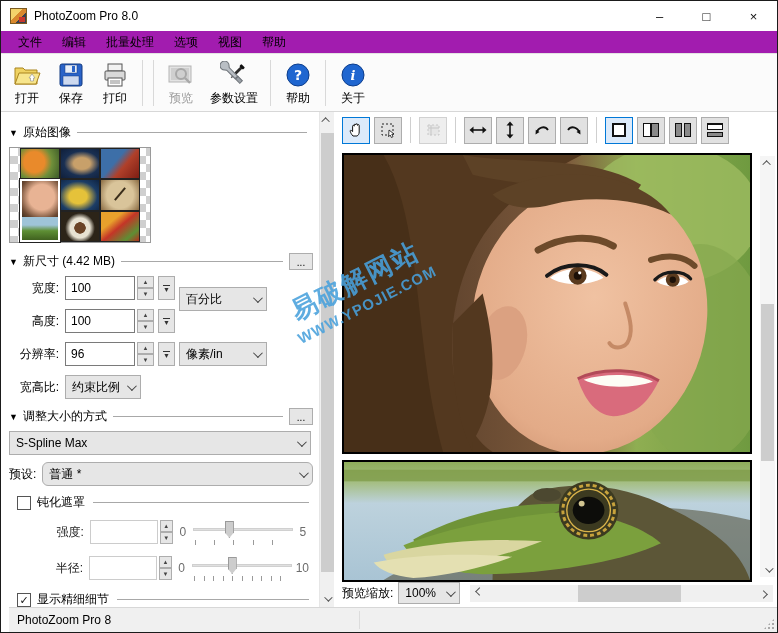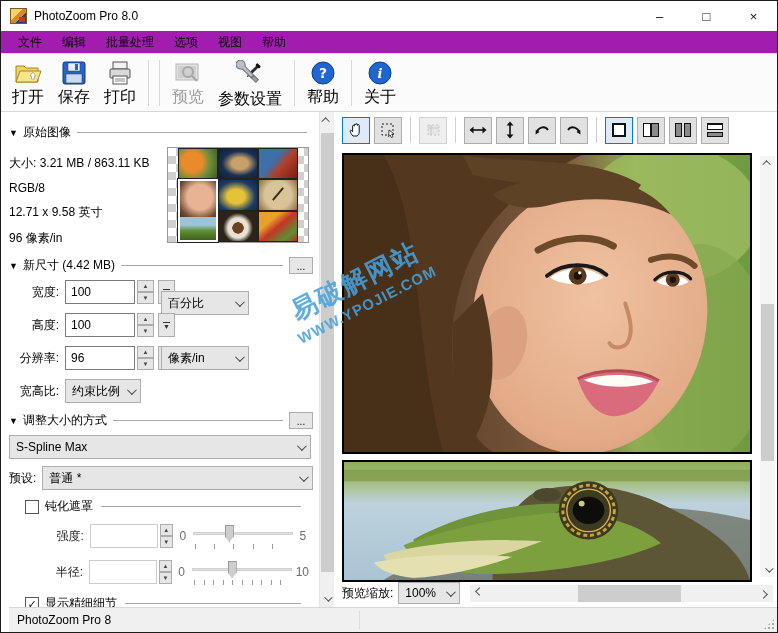--- a/index.html
+++ b/index.html
@@ -16,21 +16,21 @@
   .win-btn { width:47px; height:30px; display:flex; align-items:center; justify-content:center; font-size:13px; color:#111; cursor:default; }
 
   
   .menubar { height:23px; display:flex; align-items:center; padding-left:8px; background:#a21caf; border-bottom:1px solid #e3e3e3; flex:0 0 auto; }
   .menu-item { padding:3px 9px; margin-right:2px; }
 
   
   .toolbar { height:58px; display:flex; align-items:stretch; background:#fbfbfb; border-bottom:1px solid #d7d7d7; padding:3px 2px 2px 4px; flex:0 0 auto; }
   .tb-btn { display:flex; flex-direction:column; align-items:center; justify-content:flex-start; padding:2px 6px 1px; border:1px solid transparent; border-radius:2px; }
   .tb-btn .tb-ico { width:30px; height:30px; display:flex; align-items:center; justify-content:center; }
-  .tb-btn .tb-label { font-size:16px; margin-top:1px; white-space:nowrap; }
+  .tb-btn .tb-label { font-size:12px; margin-top:1px; white-space:nowrap; }
   .tb-btn.disabled .tb-label { color:#9b9b9b; }
   .tb-sep { width:1px; background:#d9d9d9; margin:3px 5px; }
 
   
   .main { flex:1 1 auto; display:flex; min-height:0; }
 
   
   .left-panel { width:318px; flex:0 0 auto; overflow:hidden; padding:10px 6px 0 8px; position:relative; background:#fff; }
   .sec-header { display:flex; align-items:center; margin:2px 0 6px; }
   .sec-header .tri { font-size:9px; margin-right:5px; }
@@ -60,28 +60,28 @@
   .row .lbl { width:50px; text-align:right; margin-right:6px; white-space:nowrap; }
   .field { width:70px; height:24px; border:1px solid #7a7a7a; background:#fff; font-family:inherit; font-size:12px; padding:0 5px; }
   .field:disabled { background:#fff; border-color:#cccccc; }
   .spin { width:17px; height:24px; display:flex; flex-direction:column; margin-left:2px; }
   .spin span { flex:1; border:1px solid #adadad; background:#e6e6e6; font-size:6px; line-height:10px; text-align:center; color:#444; }
   .mini-btn { width:17px; height:24px; margin-left:4px; border:1px solid #adadad; background:#e6e6e6; font-size:7px; color:#333; display:flex; align-items:center; justify-content:center; flex-direction:column; line-height:5px; }
   .mini-btn .bar { width:7px; height:1px; background:#333; margin-bottom:1px; }
   .dropdown { height:24px; border:1px solid #adadad; background:#e6e6e6; display:flex; align-items:center; padding:0 6px; position:relative; }
   .dropdown .dd-text { flex:1; white-space:nowrap; overflow:hidden; }
   .chev { width:7px; height:7px; border-right:1px solid #444; border-bottom:1px solid #444; transform:rotate(45deg) translateY(-2px); margin-left:6px; flex:0 0 auto; }
-  .unit-dd { position:absolute; left:152px; width:88px; }
+  .unit-dd { position:absolute; left:170px; width:88px; }
   .full-dd { width:302px; margin-bottom:7px; }
   .preset-row { display:flex; align-items:center; margin-bottom:8px; }
   .preset-row .lbl2 { margin-right:6px; white-space:nowrap; }
-  .preset-dd { flex:1; }
+  .preset-dd { flex:1;border-radius:6px; }
   .aspect-dd { width:76px; }
 
-  .chk-row { display:flex; align-items:center; margin:4px 12px 8px; }
+  .chk-row { display:flex; align-items:center; margin:4px 4px 8px; }
   .chk-box { width:14px; height:14px; border:1px solid #555; background:#fff; margin:0 6px 0 4px; font-size:11px; line-height:13px; text-align:center; color:#111; }
   .chk-row .rule2 { flex:1; height:1px; background:#a8a8a8; margin-left:8px; }
 
   .slider-row { display:flex; align-items:center; margin:0 0 10px 46px; }
   .slider-row .slbl { width:38px; text-align:right; margin-right:6px; white-space:nowrap; }
   .slider-row .slbl.dis { color:#222; }
   .sfield { width:68px; }
   .minmax { width:16px; text-align:center; color:#6c6c6c; margin:0 4px; font-size:12px; }
   .slider { position:relative; width:100px; height:26px; flex:0 0 auto; }
   .slider .track { position:absolute; left:0; right:0; top:9px; height:3px; background:#e0e0e0; border:1px solid #d0d0d0; }
@@ -260,26 +260,20 @@
 
     <div class="left-panel">
 
       <div class="sec-header">
         <span class="tri">▼</span>
         <span class="sec-title">原始图像</span>
         <span class="rule"></span>
       </div>
 
       <div class="orig-body">
-        <div class="orig-info">
-          <span>大小: 3.21 MB / 863.11 KB</span>
-          <span>RGB/8</span>
-          <span>12.71 x 9.58 英寸</span>
-          <span>96 像素/in</span>
-        </div>
         <div class="thumb">
           <div class="thumb-grid">
             <span class="tcell t-shrimp"></span>
             <span class="tcell t-shell"></span>
             <span class="tcell t-wok"></span>
             <span class="tcell t-fish"></span>
             <span class="tcell t-center">
                 <i class="t-face"></i>
                 <i class="t-frog"></i>
               </span>

